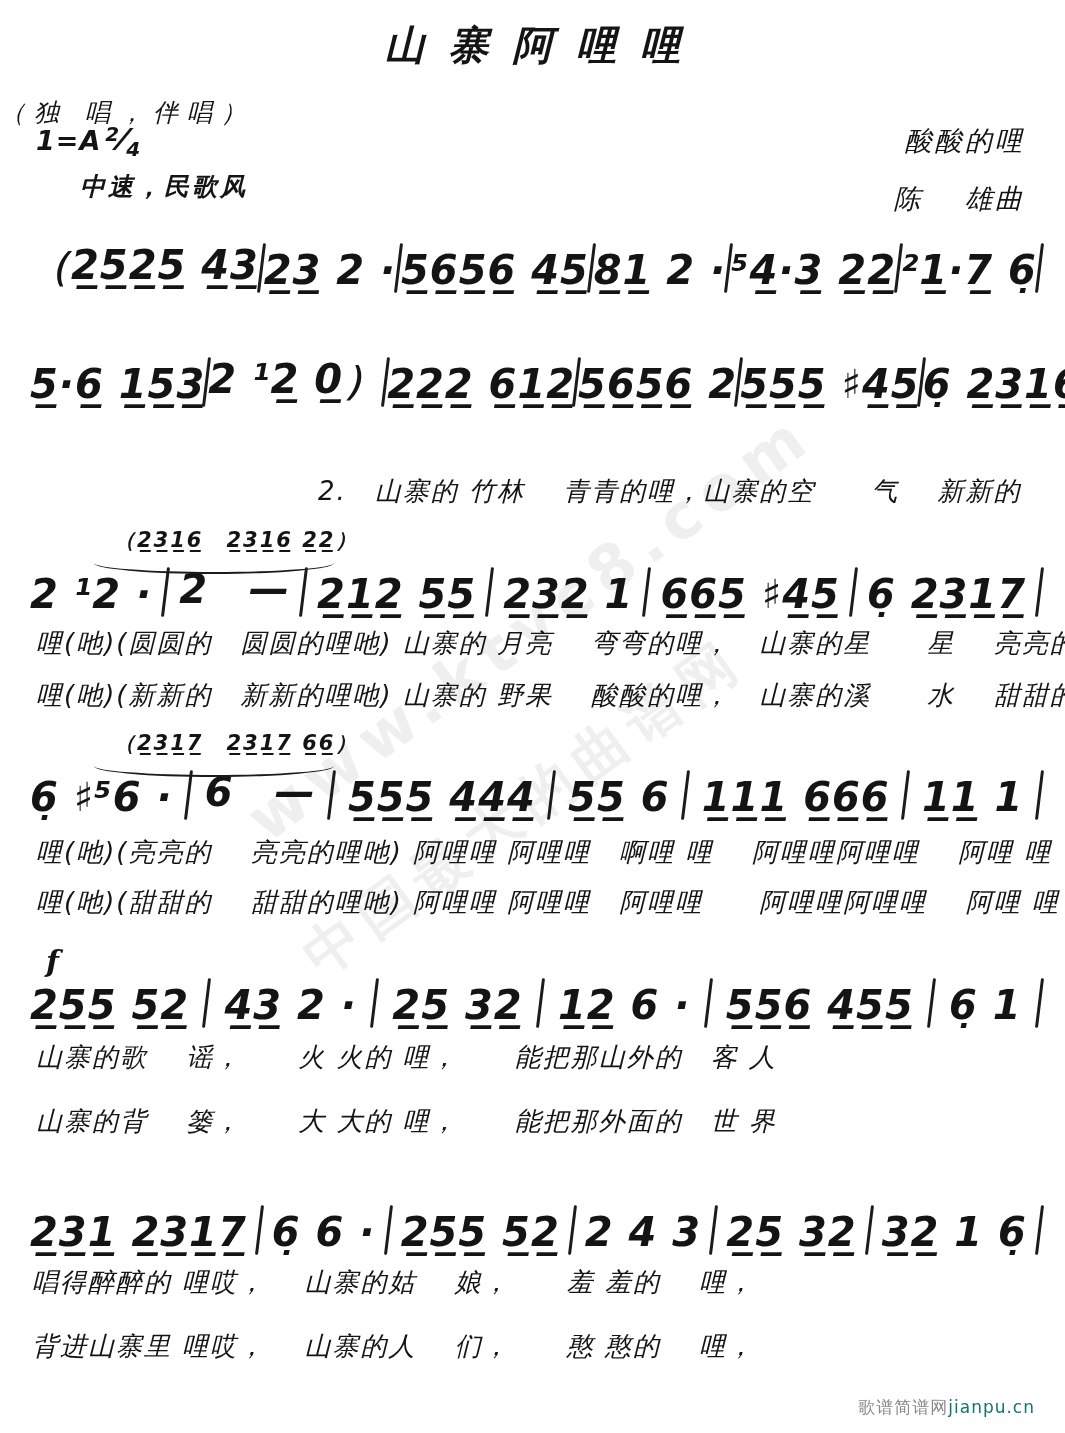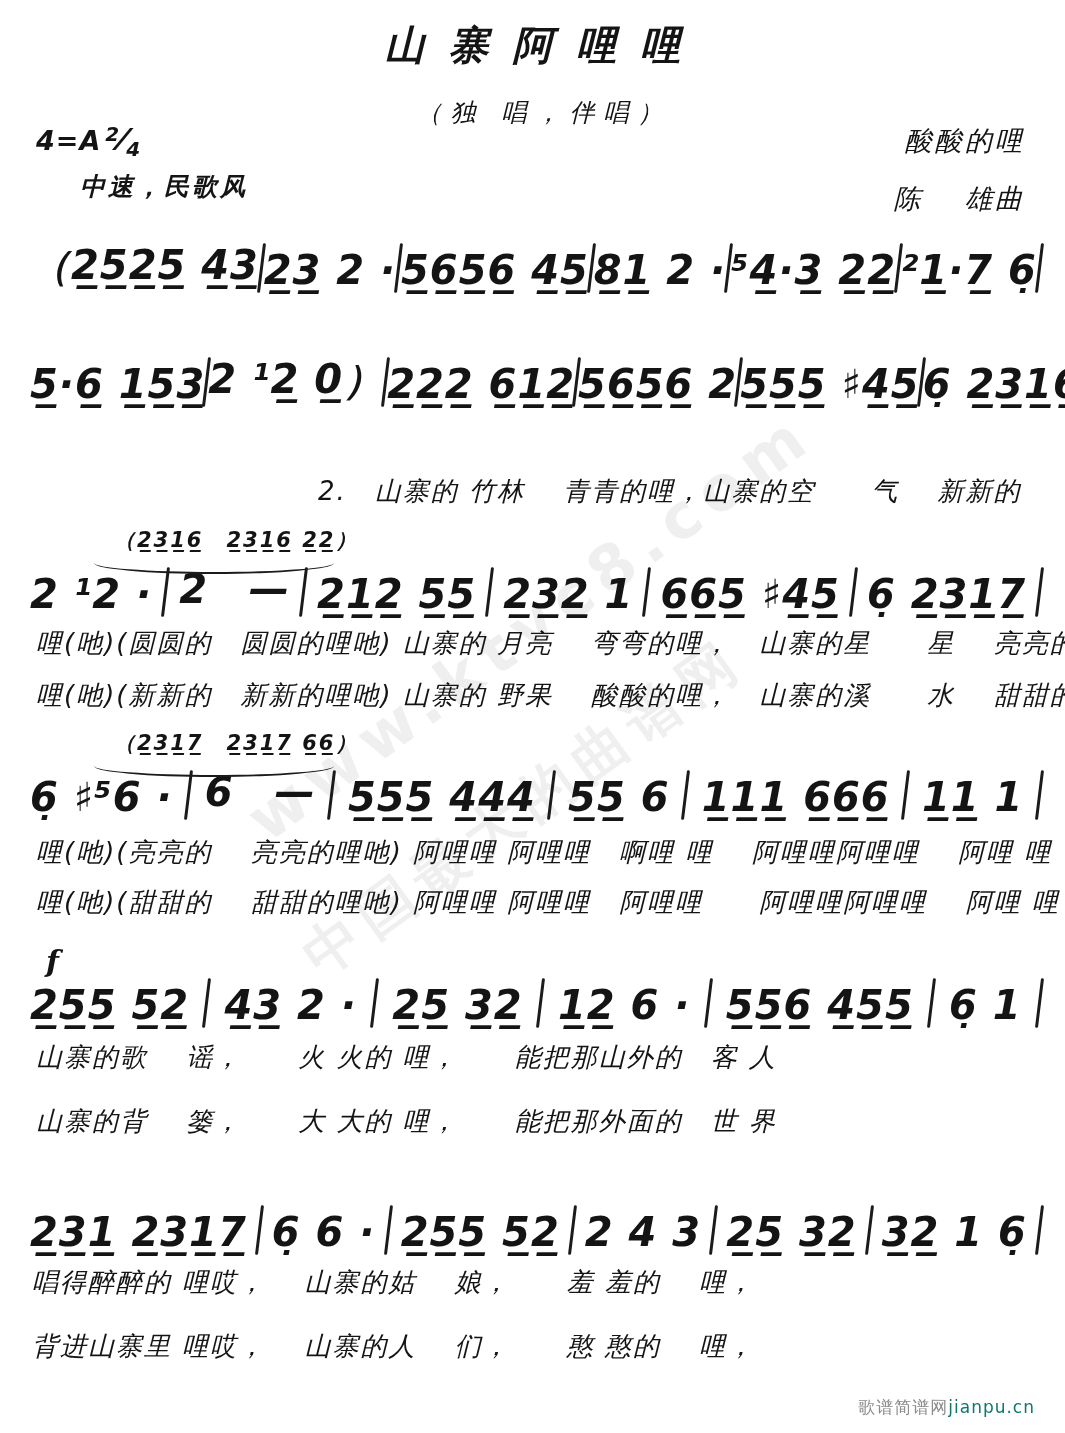--- a/index.html
+++ b/index.html
@@ -14,22 +14,21 @@
   }
   
   .title {
     position:absolute; top:18px; left:0; right:0;
     text-align:center;
     font-size:40px; font-weight:700; font-style:italic;
     letter-spacing:24px; text-indent:24px;
   }
   .subtitle {
     position:absolute; top:96px; left:0; right:4px;
-    text-align:center;
-    font-size:25px; font-style:italic; letter-spacing:9px;padding-left:27px;
+    font-size:25px; font-style:italic; letter-spacing:9px;
   }
   .credits {
     position:absolute; top:112px; right:40px;
     text-align:right; font-size:27px; font-style:italic;
     line-height:58px; letter-spacing:3px;
   }
   .keysig {
     position:absolute; top:122px; left:36px;
     font-size:27px; font-weight:600; font-style:italic; letter-spacing:1px;
   }
@@ -118,21 +117,21 @@
 
   <div class="title">山寨阿哩哩</div>
   <div class="subtitle">（独 唱，伴唱）</div>
 
   <div class="credits">
     <div>酸酸的哩</div>
     <div>陈　 雄曲</div>
   </div>
 
   <div class="keysig">
-    <span>4=A</span><span class="frac"><span class="ft">2</span><span class="slash"></span><span class="fb">4</span></span>
+    <span>1=A</span><span class="frac"><span class="ft">2</span><span class="slash"></span><span class="fb">4</span></span>
   </div>
   <div class="tempo">中速，民歌风</div>
 
   <div class="system sys1">
     <div class="music-row">
       <span class="measure">（2̲5̲2̲5̲ 4̲3̲</span><span class="bar"></span>
       <span class="measure">2̲3̲ 2 ·</span><span class="bar"></span>
       <span class="measure">5̲6̲5̲6̲ 4̲5̲</span><span class="bar"></span>
       <span class="measure">8̲1̲ 2 ·</span><span class="bar"></span>
       <span class="measure">⁵4̲·3̲ 2̲2̲</span><span class="bar"></span>

